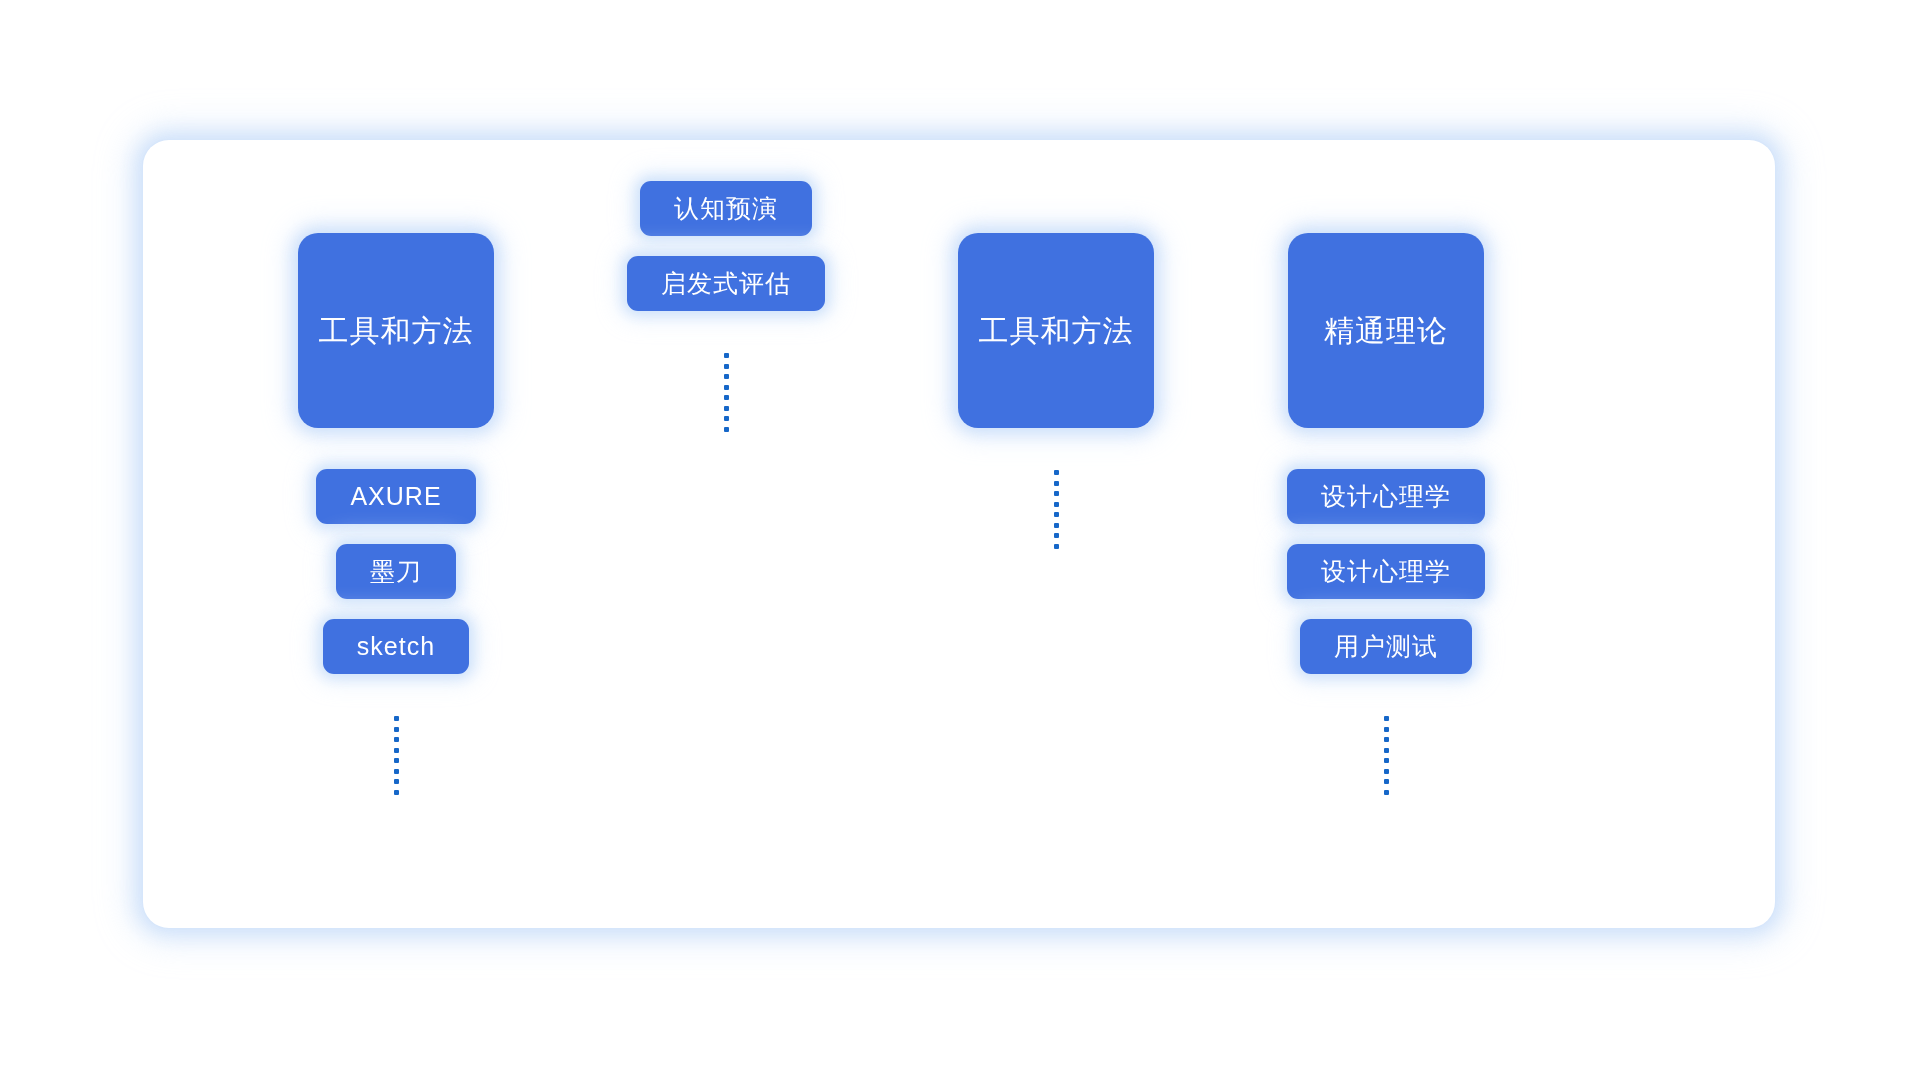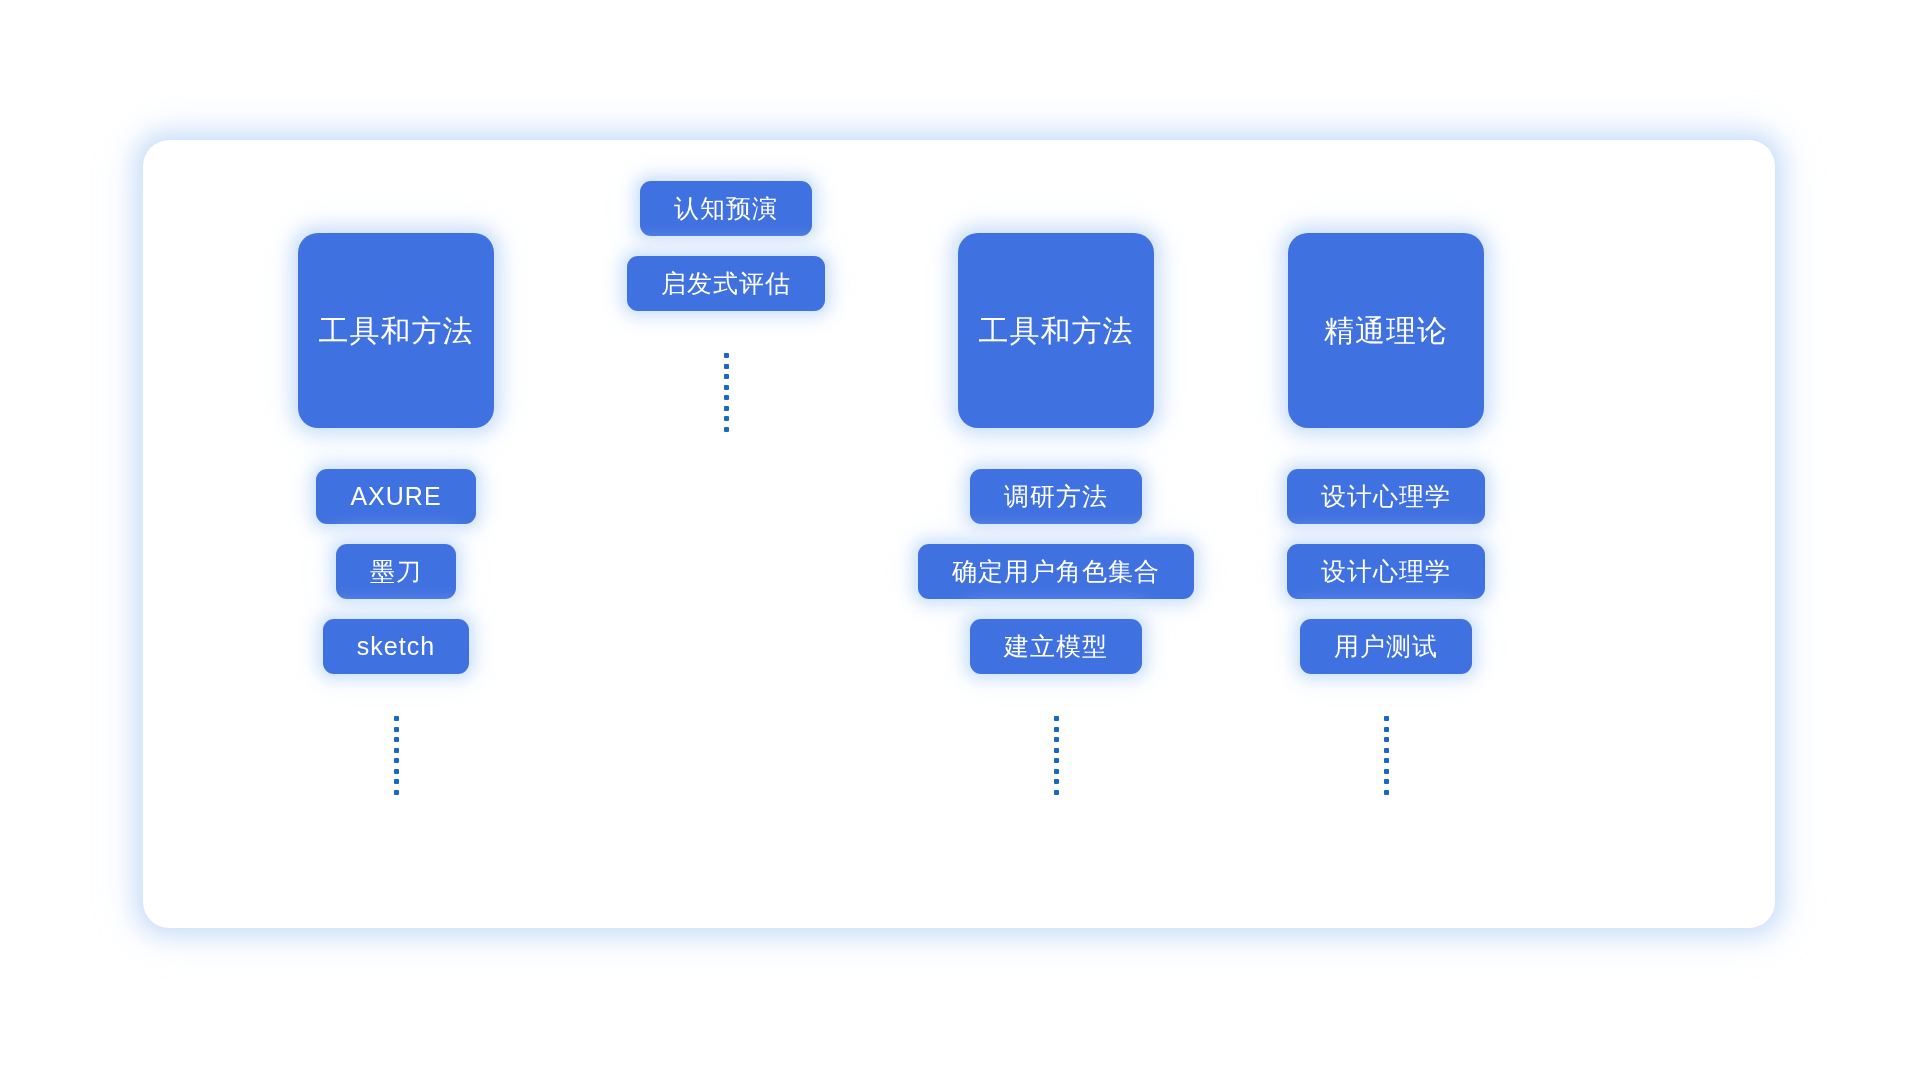--- a/index.html
+++ b/index.html
@@ -160,25 +160,20 @@
         <span class="dot"></span>
         <span class="dot"></span>
         <span class="dot"></span>
         <span class="dot"></span>
         <span class="dot"></span>
       </div>
     </div>
 
     <div class="column">
       <div class="head-box">工具和方法</div>
-      <div class="pills">
-        <div class="pill">调研方法</div>
-        <div class="pill">确定用户角色集合</div>
-        <div class="pill">建立模型</div>
-      </div>
       <div class="ellipsis">
         <span class="dot"></span>
         <span class="dot"></span>
         <span class="dot"></span>
         <span class="dot"></span>
         <span class="dot"></span>
         <span class="dot"></span>
         <span class="dot"></span>
         <span class="dot"></span>
       </div>

